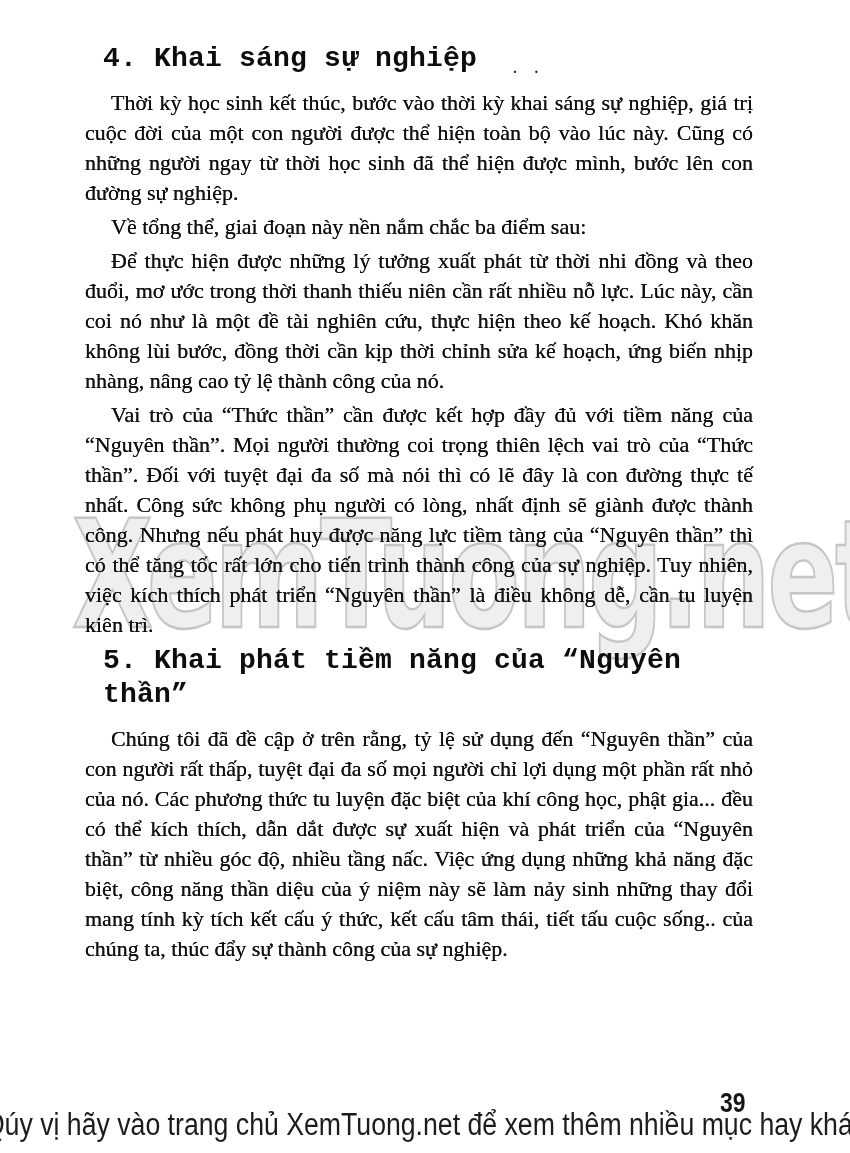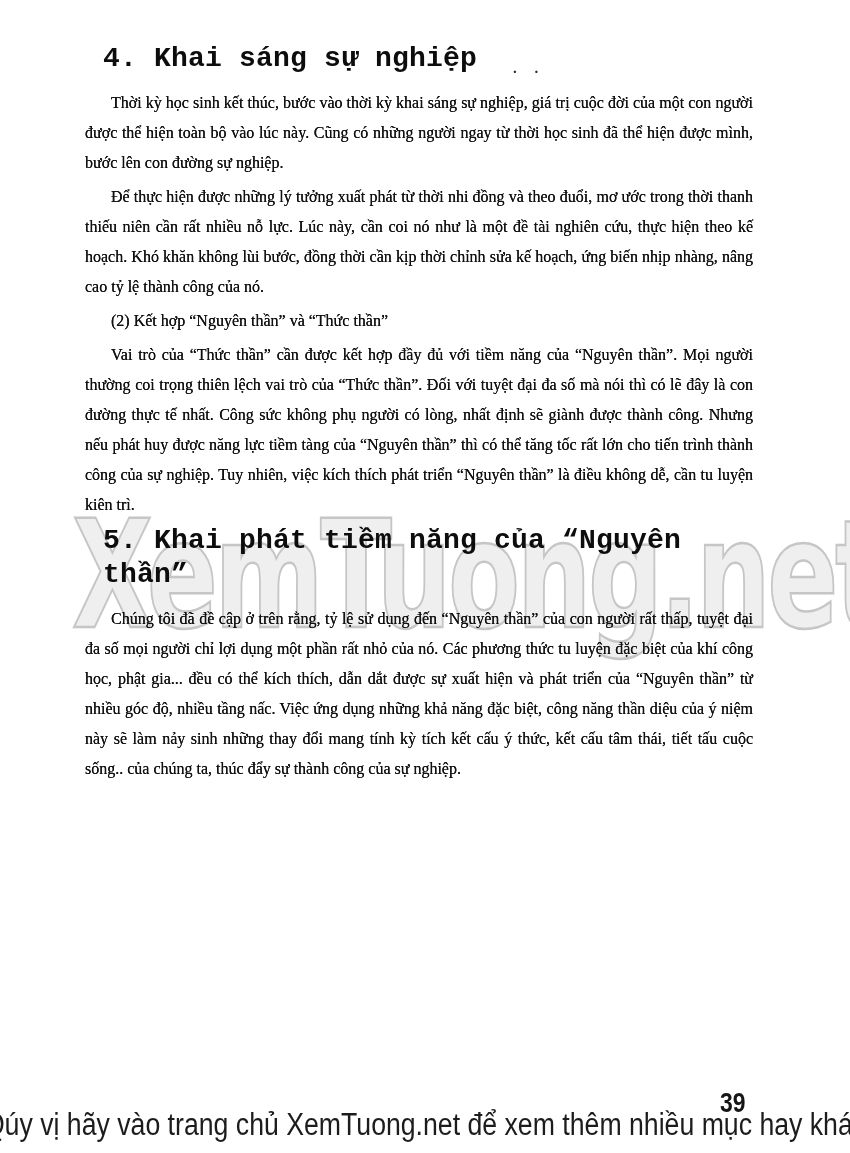--- a/index.html
+++ b/index.html
@@ -58,21 +58,21 @@
     font-size: 28px;
     line-height: 34px;
     color: var(--heading);
     margin: 0 0 12px 18px;
     letter-spacing: 0.2px;
   }
   .section-heading.second {
     margin-top: 0;
   }
   .body-para {
-    font-size: 16px;
+    font-size: 22px;
     line-height: 30px;
     text-align: justify;
     text-indent: 26px;
     margin: 0 12px 4px 0;
     text-shadow: 0 0 0.6px currentColor;
   }
   .page-number {
     position: absolute;
     left: 720px; top: 1088px;
     z-index: 3;
@@ -103,25 +103,25 @@
   <div class="watermark">XemTuong.net</div>
 
   <div class="content">
 
     <span class="scan-dots">. .</span>
 
     <h2 class="section-heading">4. Khai sáng sự nghiệp</h2>
 
     <p class="body-para">Thời kỳ học sinh kết thúc, bước vào thời kỳ khai sáng sự nghiệp, giá trị cuộc đời của một con người được thể hiện toàn bộ vào lúc này. Cũng có những người ngay từ thời học sinh đã thể hiện được mình, bước lên con đường sự nghiệp.</p>
 
+    <p class="body-para">Về tổng thể, giai đoạn này nền nắm chắc ba điểm sau:</p>
 
 
     <p class="body-para">Để thực hiện được những lý tưởng xuất phát từ thời nhi đồng và theo đuổi, mơ ước trong thời thanh thiếu niên cần rất nhiều nỗ lực. Lúc này, cần coi nó như là một đề tài nghiên cứu, thực hiện theo kế hoạch. Khó khăn không lùi bước, đồng thời cần kịp thời chỉnh sửa kế hoạch, ứng biến nhịp nhàng, nâng cao tỷ lệ thành công của nó.</p>
 
-    <p class="body-para">(2) Kết hợp “Nguyên thần” và “Thức thần”</p>
 
     <p class="body-para">Vai trò của “Thức thần” cần được kết hợp đầy đủ với tiềm năng của “Nguyên thần”. Mọi người thường coi trọng thiên lệch vai trò của “Thức thần”. Đối với tuyệt đại đa số mà nói thì có lẽ đây là con đường thực tế nhất. Công sức không phụ người có lòng, nhất định sẽ giành được thành công. Nhưng nếu phát huy được năng lực tiềm tàng của “Nguyên thần” thì có thể tăng tốc rất lớn cho tiến trình thành công của sự nghiệp. Tuy nhiên, việc kích thích phát triển “Nguyên thần” là điều không dễ, cần tu luyện kiên trì.</p>
 
     <h2 class="section-heading second">5. Khai phát tiềm năng của “Nguyên thần”</h2>
 
     <p class="body-para">Chúng tôi đã đề cập ở trên rằng, tỷ lệ sử dụng đến “Nguyên thần” của con người rất thấp, tuyệt đại đa số mọi người chỉ lợi dụng một phần rất nhỏ của nó. Các phương thức tu luyện đặc biệt của khí công học, phật gia... đều có thể kích thích, dẫn dắt được sự xuất hiện và phát triển của “Nguyên thần” từ nhiều góc độ, nhiều tầng nấc. Việc ứng dụng những khả năng đặc biệt, công năng thần diệu của ý niệm này sẽ làm nảy sinh những thay đổi mang tính kỳ tích kết cấu ý thức, kết cấu tâm thái, tiết tấu cuộc sống.. của chúng ta, thúc đẩy sự thành công của sự nghiệp.</p>
 
   </div>
 
   <div class="page-number">39</div>

